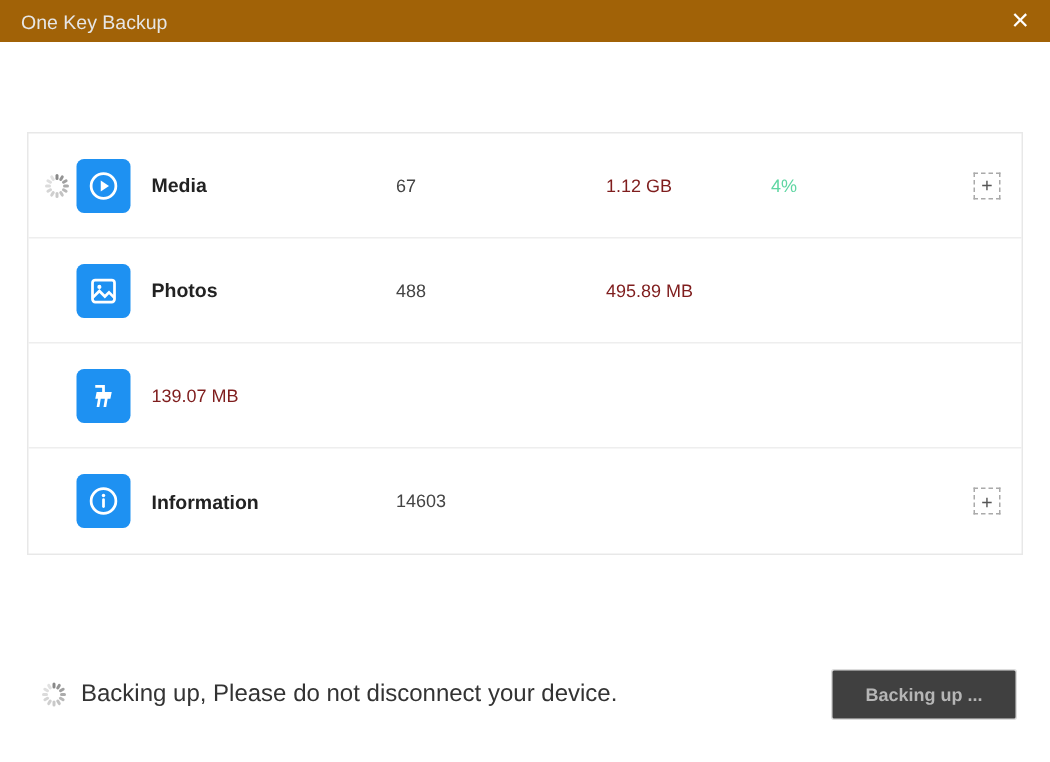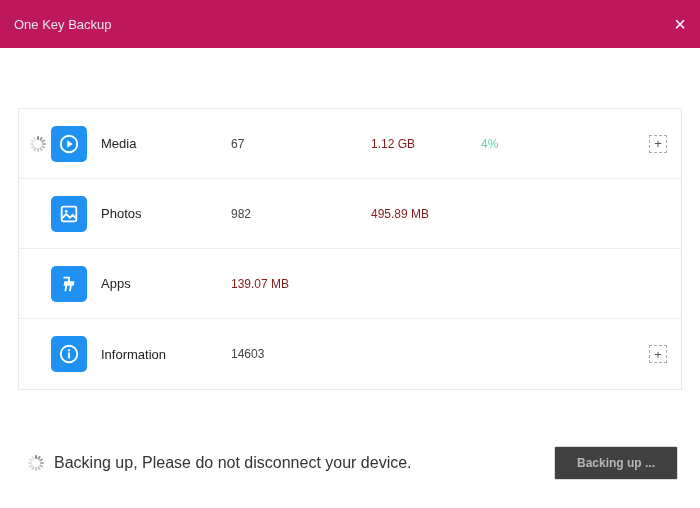--- a/index.html
+++ b/index.html
@@ -4,22 +4,22 @@
 <style>
   * { box-sizing: border-box; margin: 0; padding: 0; }
   body {
     font-family: -apple-system, BlinkMacSystemFont, "Segoe UI", Arial, sans-serif;
     background: #ffffff;
     width: 700px;
     height: 508px;
     overflow: hidden;
   }
   .titlebar {
-    height: 48px;
-    background: #be185d;
+    height: 28px;
+    background: #a16207;
     color: #e6e6e6;
     display: flex;
     align-items: center;
     padding: 0 14px;
     font-size: 13px;
   }
   .titlebar .title { flex: 1; }
   .titlebar .close {
     color: #fff;
     font-size: 20px;
@@ -79,22 +79,22 @@
     border-radius: 5px;
     background: #1e91f2;
     display: flex;
     align-items: center;
     justify-content: center;
     margin-right: 14px;
     flex-shrink: 0;
   }
   .icon-box svg { width: 22px; height: 22px; }
 
-  .col-label { width: 130px; font-weight: 400; font-size: 13px; color: #222; }
-  .col-count { width: 140px; font-size: 12px; color: #444; }
+  .col-label { width: 130px; font-weight: 700; font-size: 13px; color: #222; }
+  .col-count { width: 140px; font-size: 12px; color: #444; margin-left: 33px; }
   .col-size  { width: 110px; font-size: 12px; color: #7f1d1d; }
   .col-pct   { width: 60px; font-size: 12px; color: #5fd6a2; }
   .col-flex  { flex: 1; }
 
   .add-target {
     width: 18px; height: 18px;
     border: 1px dashed #aaa;
     display: flex;
     align-items: center;
     justify-content: center;
@@ -173,34 +173,33 @@
     <div class="row">
       <div class="spinner-slot"></div>
       <div class="icon-box">
         <svg viewBox="0 0 24 24" fill="none" stroke="#fff" stroke-width="2">
             <rect x="4" y="4" width="16" height="16" rx="2"></rect>
             <circle cx="9" cy="9" r="1.5" fill="#fff" stroke="none"></circle>
             <path d="M4 17 L9 12 L13 16 L16 13 L20 17"></path>
           </svg>
       </div>
       <div class="col-label">Photos</div>
-      <div class="col-count">982</div>
+      <div class="col-count">488</div>
       <div class="col-size">495.89 MB</div>
       <div class="col-pct"></div>
       <div class="col-flex"></div>
     </div>
 
     <div class="row">
       <div class="spinner-slot"></div>
       <div class="icon-box">
         <svg viewBox="0 0 24 24" fill="#fff">
             <path d="M6 4 L13 4 L13 9 L18 9 L17 14 L15 14 L14 20 L12 20 L13 14 L10 14 L9 20 L7 20 L8 14 L6 14 L7 9 L11 9 L11 6 L6 6 Z"></path>
           </svg>
       </div>
-      <div class="col-label">Apps</div>
       <div class="col-size">139.07 MB</div>
       <div class="col-pct"></div>
       <div class="col-flex"></div>
     </div>
 
     <div class="row">
       <div class="spinner-slot"></div>
       <div class="icon-box">
         <svg viewBox="0 0 24 24" fill="none" stroke="#fff" stroke-width="2">
             <circle cx="12" cy="12" r="9"></circle>

